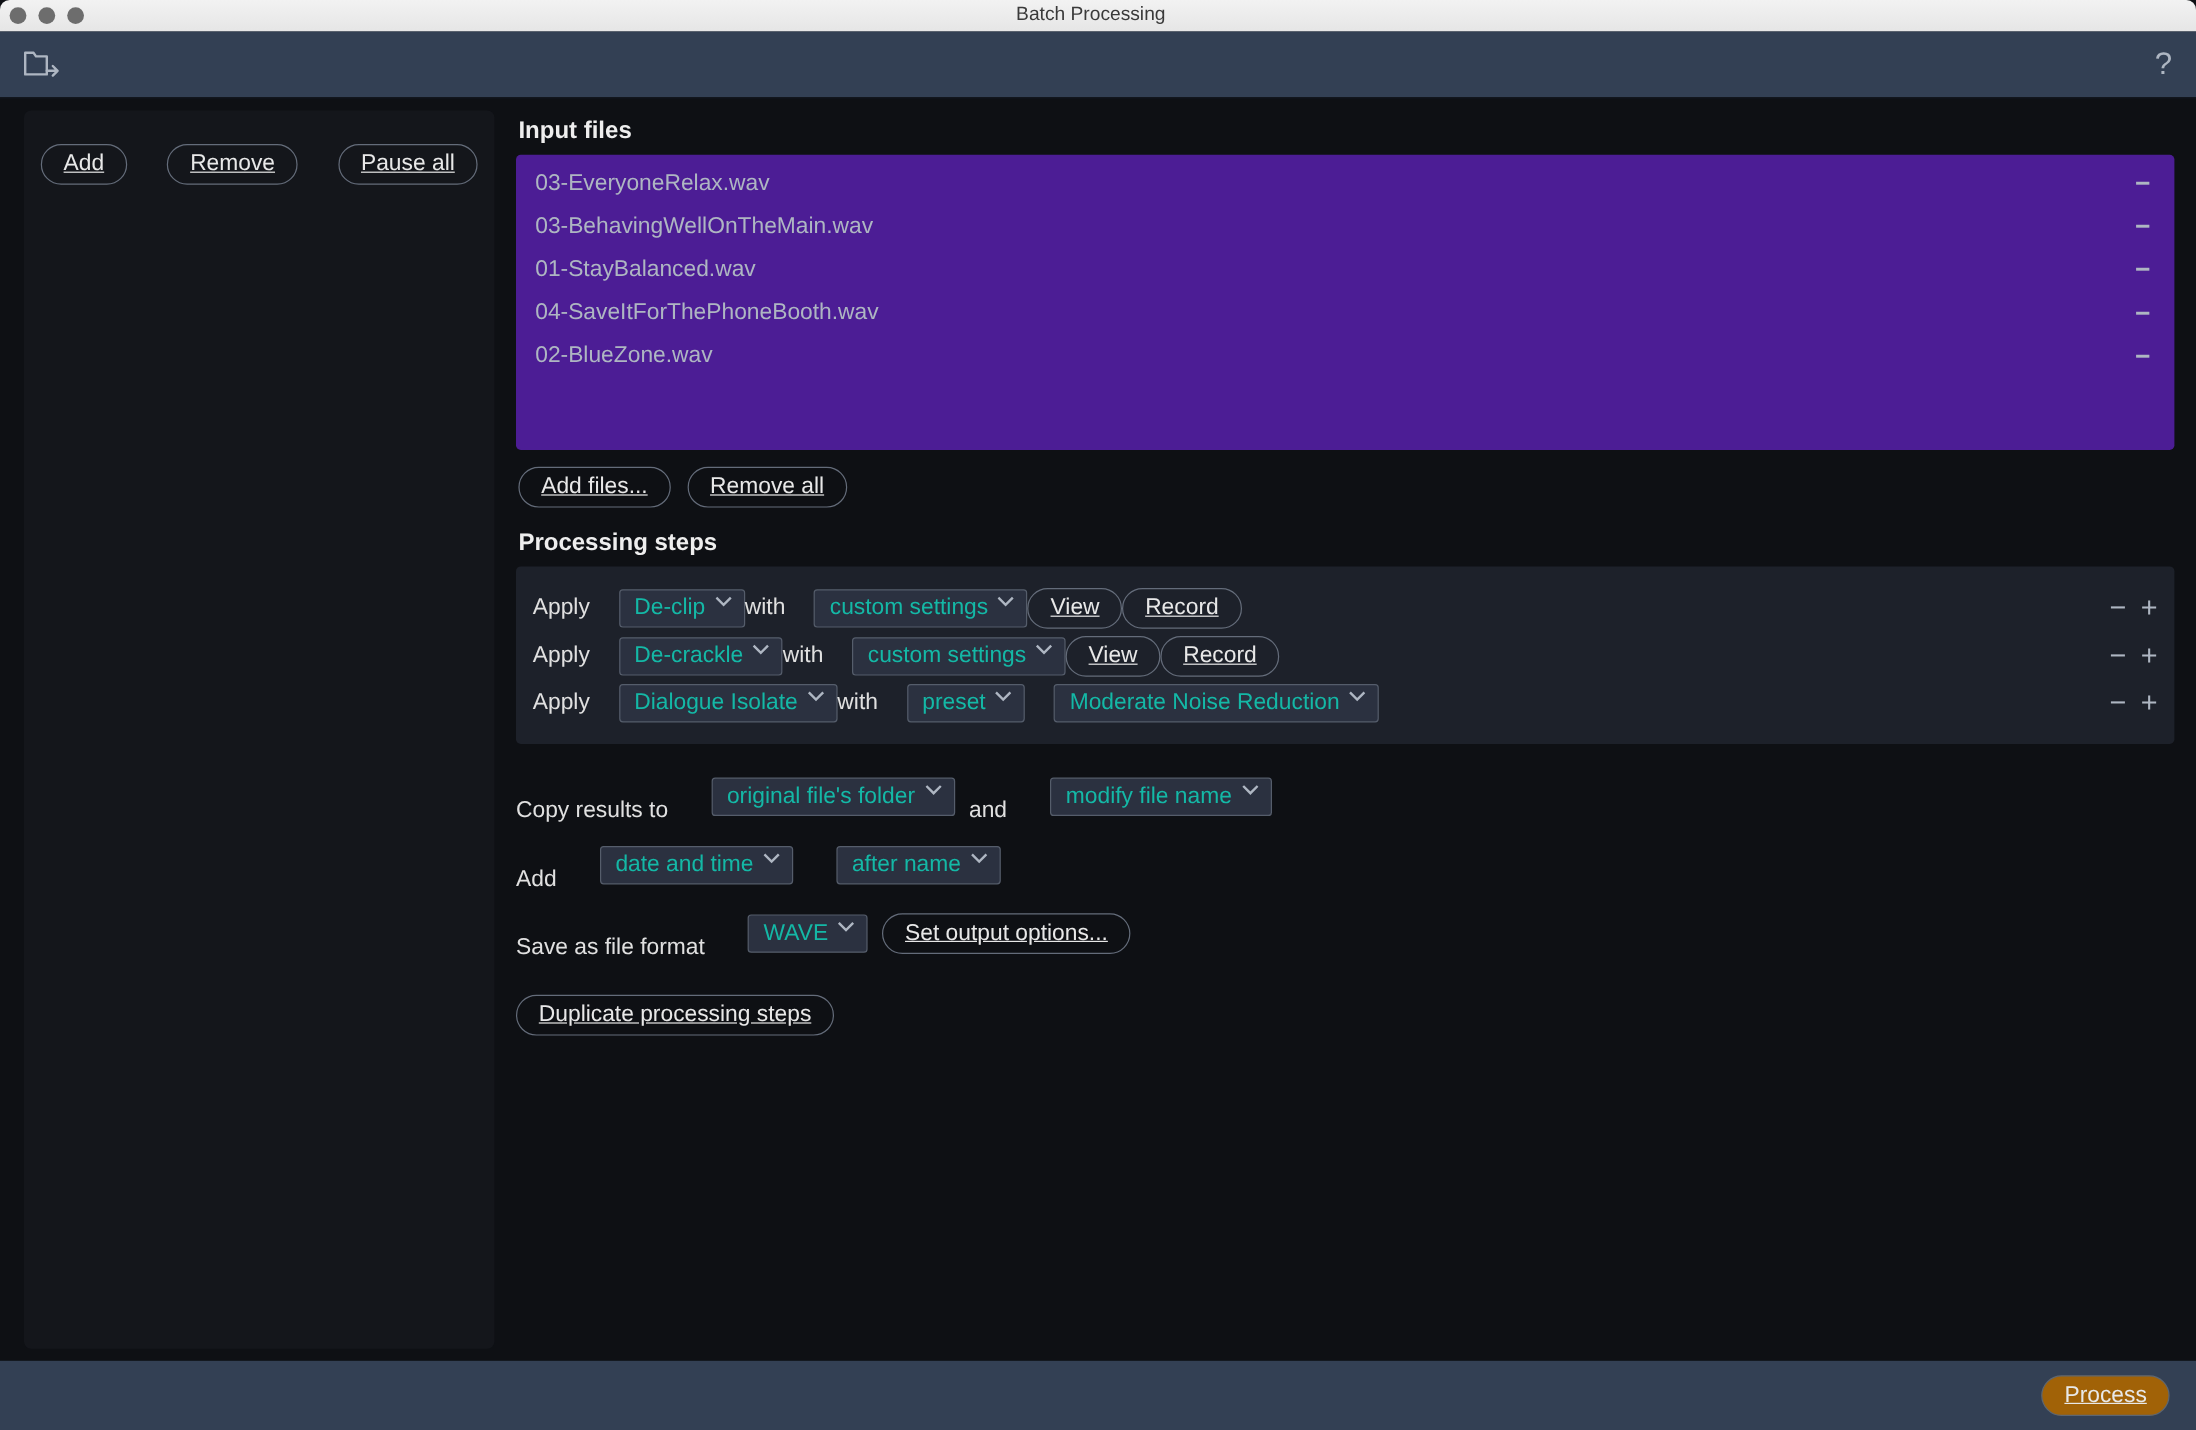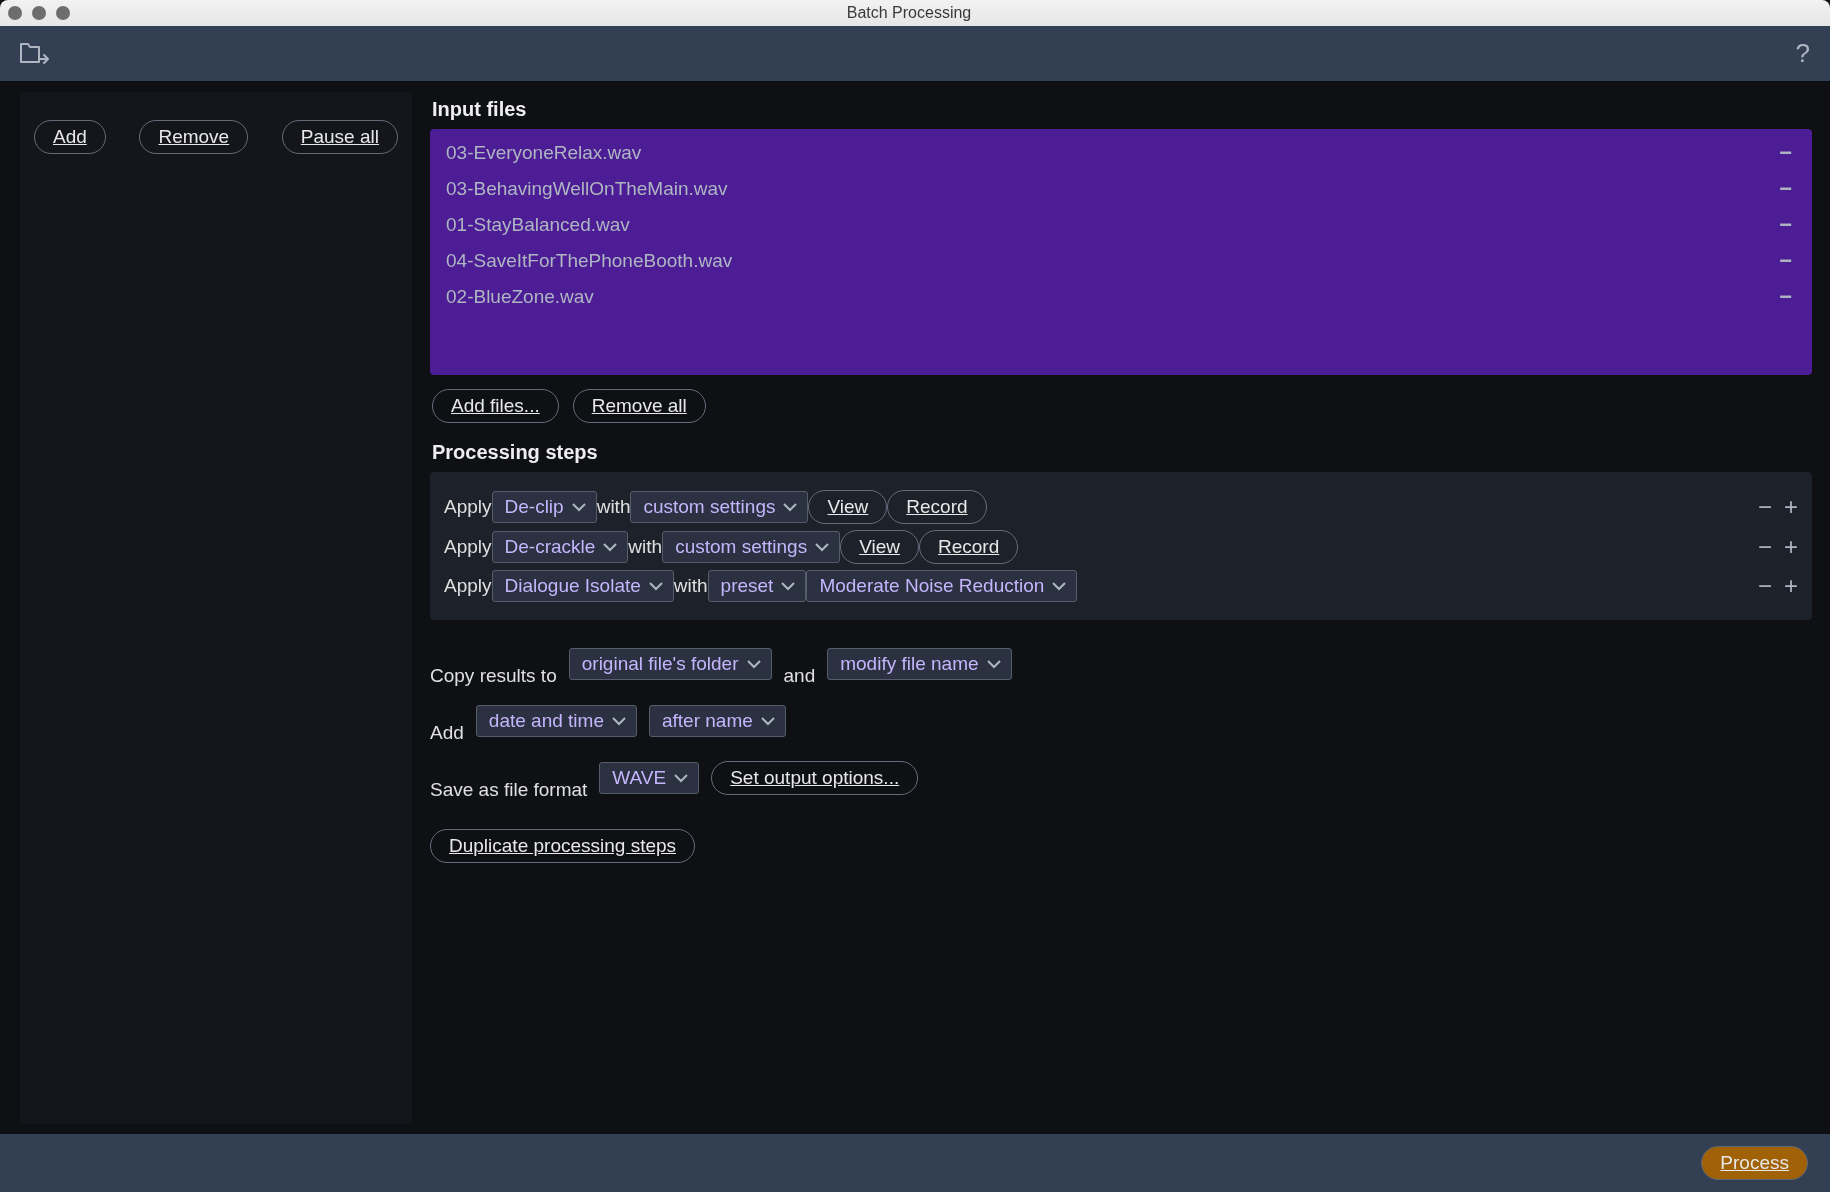--- a/index.html
+++ b/index.html
@@ -145,29 +145,30 @@
   }
   .step-row .label { color: #e0e0e0; }
   .step-row .spacer { flex: 1; }
   .step-row .pm {
     display: flex; gap: 12px; font-size: 24px; color: #aeb6c2;
   }
   .step-row .pm span { cursor: pointer; line-height: 1; }
 
   .select {
     display: inline-flex;
-    align-items: center;
+    align-items: flex-start;
     gap: 8px;
     border: 1px solid #555d6b;
     background: #2b3140;
-    color: #c4b5fd;
+    color: #14b8a6;
     padding: 4px 10px 4px 12px;
     border-radius: 3px;
     cursor: pointer;
     white-space: nowrap;
+    margin-left: 24px;
   }
   .select .chev {
     display: inline-block;
   }
   .select .chev svg { display:block; }
 
   .output-rows { margin-top: 20px; }
   .out-row {
     display: flex;
     align-items: center;

